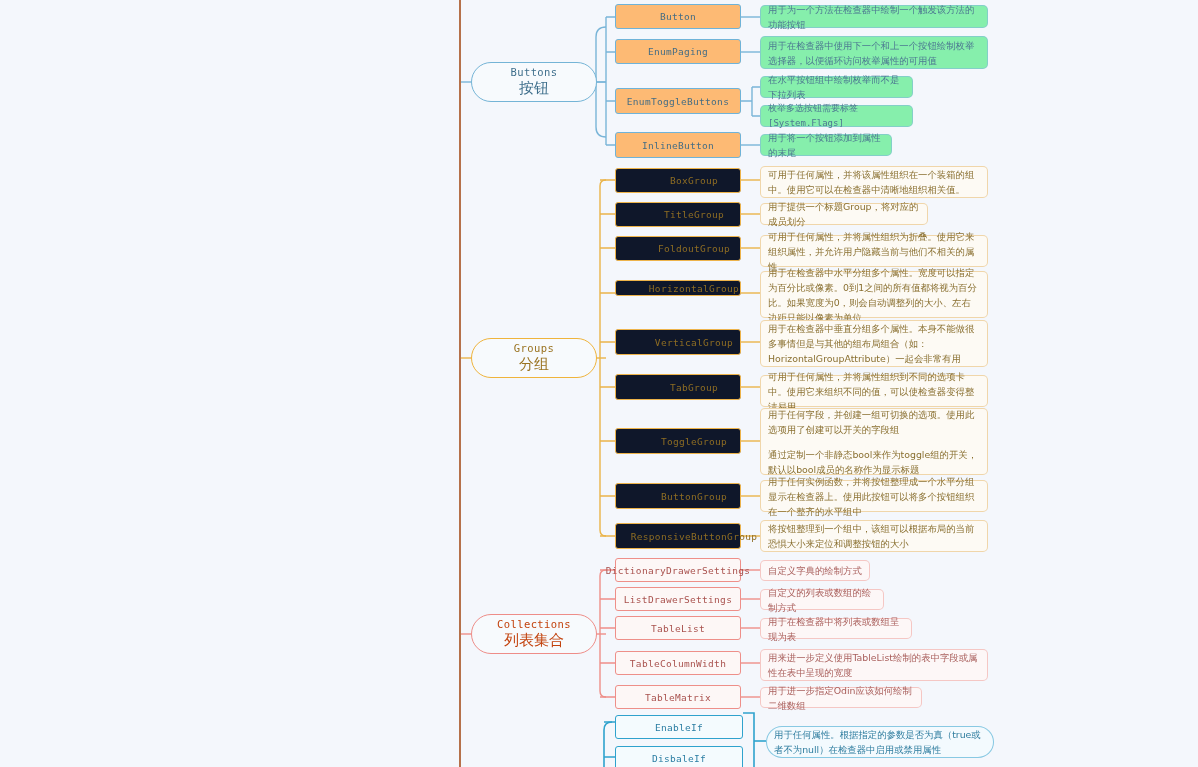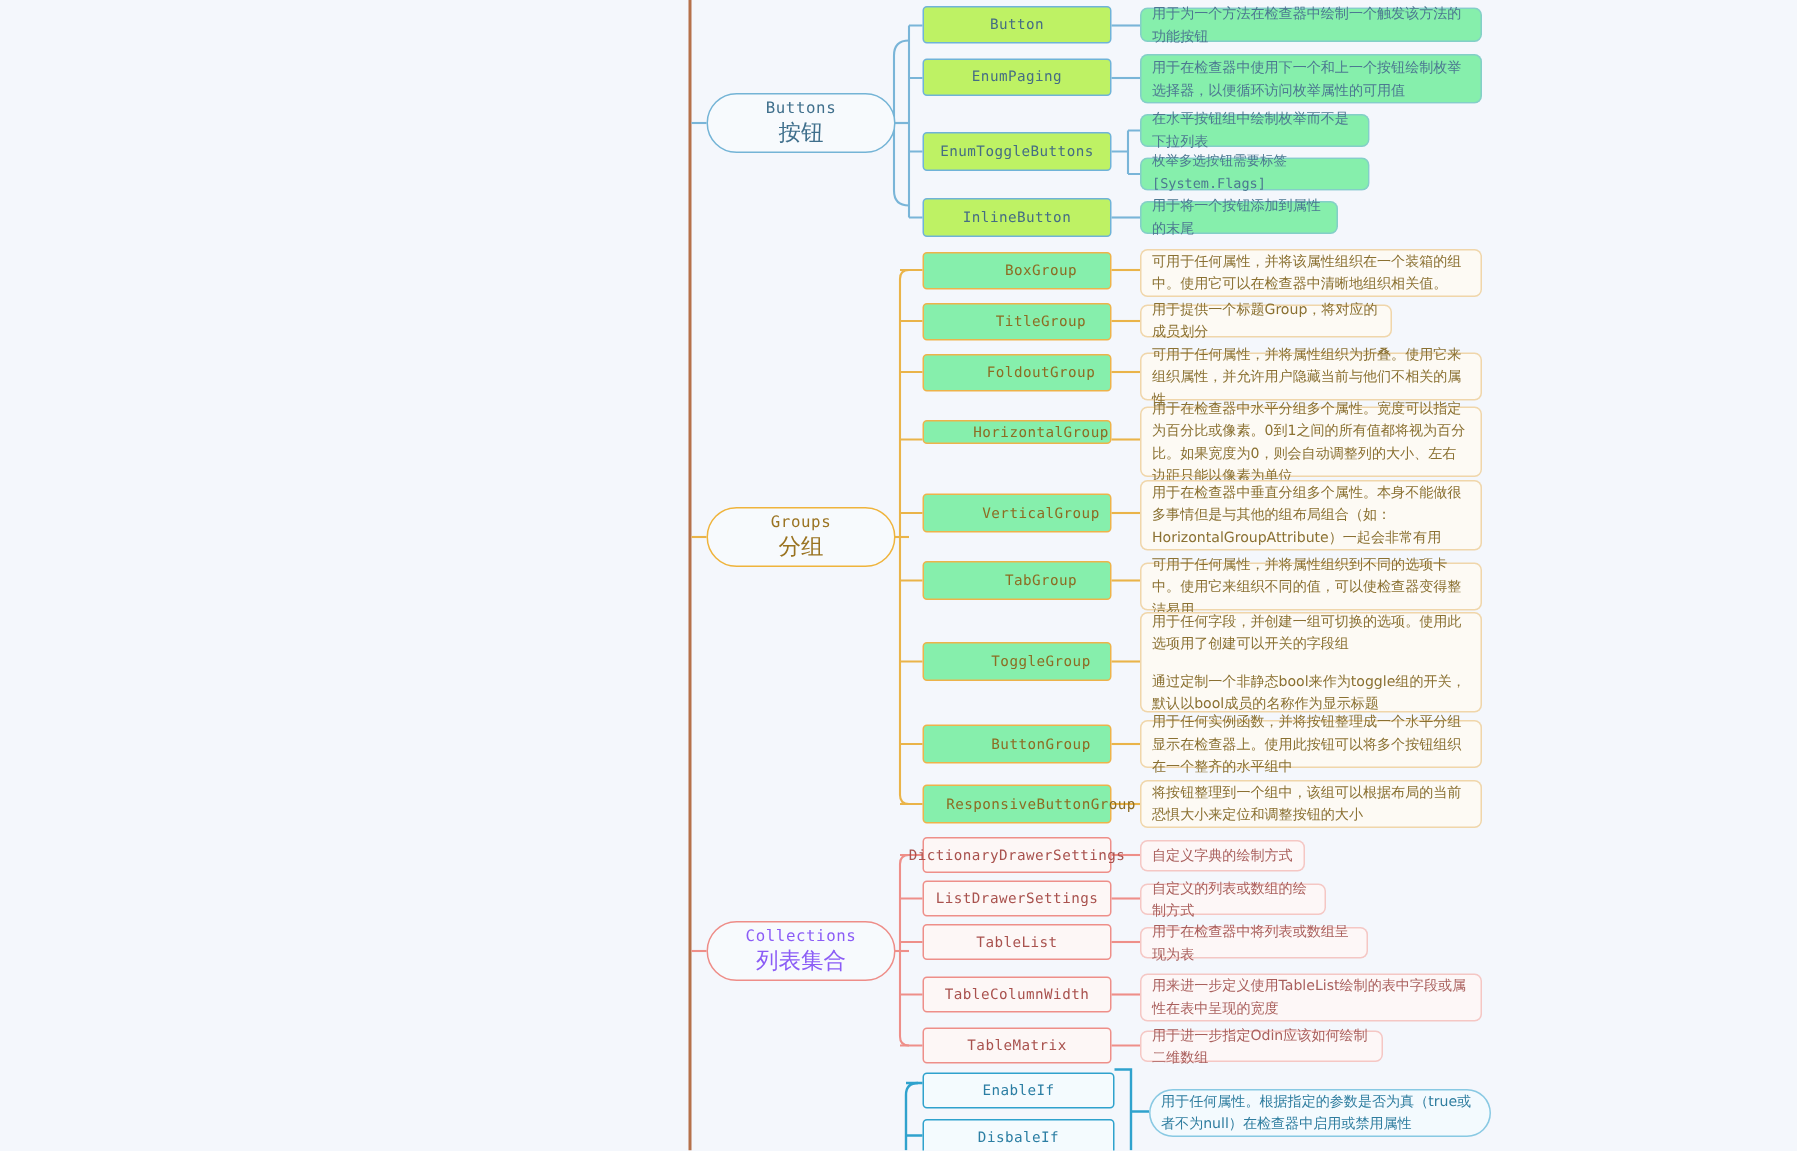--- a/index.html
+++ b/index.html
@@ -27,36 +27,36 @@
     border-radius:22px;
     background:#f7fafd;
     display:flex;flex-direction:column;
     align-items:center;justify-content:center;
     line-height:1.25;
   }
   .pill .en{font-family:"DejaVu Sans Mono","Liberation Mono",monospace;font-size:10.5px;letter-spacing:.4px;}
   .pill .cn{font-size:15px;}
   .pill.c-blue{border-color:#74b4d6;color:#3f6f8c;}
   .pill.c-orange{border-color:#efb43c;color:#9a7321;}
-  .pill.c-red{border-color:#ee8d88;color:#8b5cf6;}
+  .pill.c-red{border-color:#ee8d88;color:#c2410c;}
 
   
   .node{
     position:absolute;box-sizing:border-box;
     border:1.5px solid #7fb8d8;
     border-radius:3px;
     background:#f7fbfd;
     display:flex;align-items:center;justify-content:center;
     font-family:"DejaVu Sans Mono","Liberation Mono",monospace;
     font-size:9.5px;letter-spacing:.3px;
     color:#4a6f84;
     text-align:center;
   }
-  .node.c-blue{border-color:#6fb3d8;background:#bef264;color:#456d84;}
-  .node.c-orange{border-color:#edb34a;background:#86efac;color:#8d6c23;padding-left:32px;}
+  .node.c-blue{border-color:#6fb3d8;background:#fdba74;color:#456d84;}
+  .node.c-orange{border-color:#edb34a;background:#0f172a;color:#8d6c23;padding-left:32px;}
   .node.c-red{border-color:#ee8f89;background:#fdf7f6;color:#a9524e;}
   .node.c-blue2{border-color:#2fa2cd;background:#f4fbfe;color:#2b7ea3;}
 
   
   .desc{
     position:absolute;box-sizing:border-box;
     border:1px solid rgba(140,190,220,.55);
     border-radius:5px;
     background:#f6fafd;
     font-size:9.4px;

